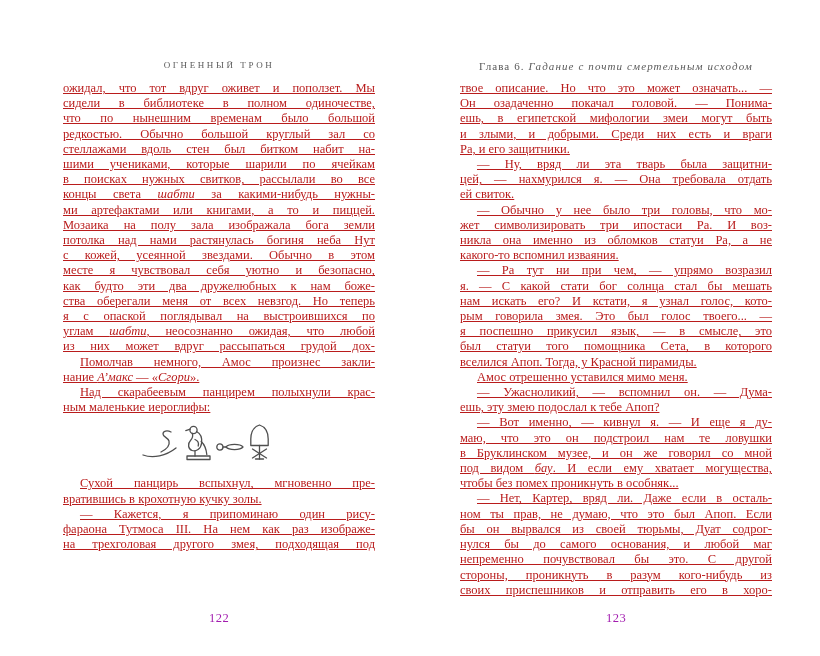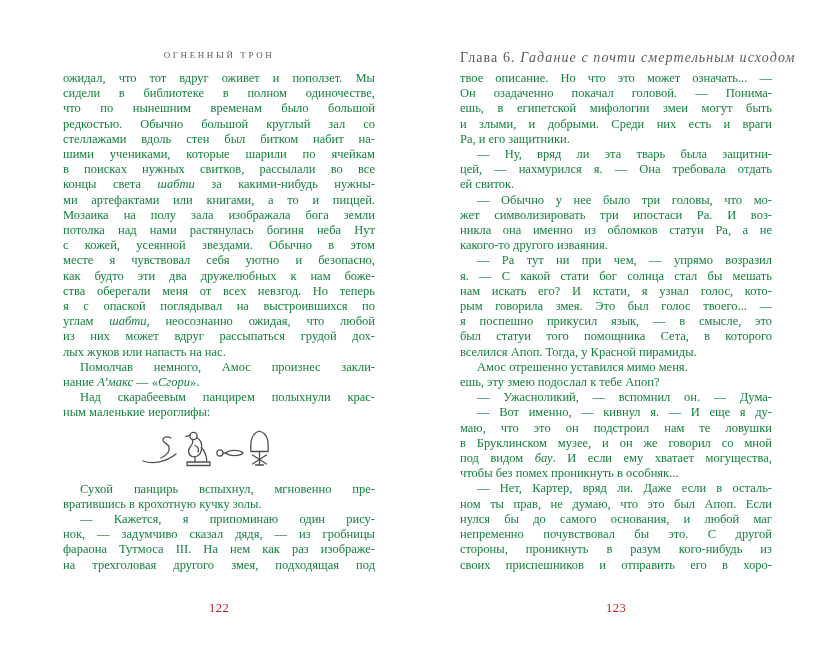--- a/index.html
+++ b/index.html
@@ -3,40 +3,41 @@
 <meta charset="utf-8">
 <style>
   html, body {
     margin: 0; padding: 0;
     width: 820px; height: 656px;
     background: #ffffff;
     overflow: hidden;
     font-family: "Liberation Serif", "DejaVu Serif", serif;
   }
   .spread { position: relative; width: 820px; height: 656px; background: #ffffff; }
-  .page { position: absolute; top: 0; height: 576px; }
+  .page { position: absolute; top: 10px; height: 576px; }
   .page.left  { left: 63px;  width: 312px; }
   .page.right { left: 460px; width: 312px; }
 
   .running-head {
     position: absolute; top: 50px; left: 0; right: 0;
     text-align: center;
     font-size: 9px;
     color: #5a5a5a;
     letter-spacing: 2.6px;
     white-space: nowrap;
   }
-  .page.right .running-head { letter-spacing: 1.1px; font-size: 14px; }
+  .page.right .running-head { letter-spacing: 1.1px; font-size: 11px; }
   .rh-title { font-style: italic; }
 
   .page-body {
     position: absolute; top: 71px; left: 0; right: 0;
-    color: #15803d;
+    color: #b91c1c;
     font-size: 12.5px;
     line-height: 15.2px;
+    text-decoration: underline;
   }
   .line { text-align: justify; text-align-last: justify; }
   .line.end { text-align-last: left; }
   .line.indent { text-indent: 17px; }
   .line i { font-style: italic; }
 
   .glyph-figure {
     height: 61px;
     display: flex;
     align-items: flex-end;
@@ -52,21 +53,21 @@
     fill: none; stroke: #4f4f4f; stroke-width: 1.3;
     stroke-linecap: round; stroke-linejoin: round;
   }
   .g-sickle { margin-bottom: 2px; }
   .g-spoon  { margin-bottom: 9px; }
 
   .page-number {
     position: absolute; top: 601px; left: 0; right: 0;
     text-align: center;
     font-size: 12.5px;
-    color: #b91c1c;
+    color: #a21caf;
     letter-spacing: 0.5px;
   }
 </style>
 </head>
 <body>
 
 <div class="spread">
 
   <section class="page left">
     <div class="running-head">ОГНЕННЫЙ ТРОН</div>
@@ -84,21 +85,20 @@
           <div class="line">ми артефактами или книгами, а то и пиццей.</div>
           <div class="line">Мозаика на полу зала изображала бога земли</div>
           <div class="line">потолка над нами растянулась богиня неба Нут</div>
           <div class="line">с кожей, усеянной звездами. Обычно в этом</div>
           <div class="line">месте я чувствовал себя уютно и безопасно,</div>
           <div class="line">как будто эти два дружелюбных к нам боже-</div>
           <div class="line">ства оберегали меня от всех невзгод. Но теперь</div>
           <div class="line">я с опаской поглядывал на выстроившихся по</div>
           <div class="line">углам <i>шабти</i>, неосознанно ожидая, что любой</div>
           <div class="line">из них может вдруг рассыпаться грудой дох-</div>
-          <div class="line end">лых жуков или напасть на нас.</div>
           <div class="line indent">Помолчав немного, Амос произнес закли-</div>
           <div class="line end">нание <i>А’макс</i> — «<i>Сгори</i>».</div>
           <div class="line indent">Над скарабеевым панцирем полыхнули крас-</div>
           <div class="line end">ным маленькие иероглифы:</div>
         </div>
 
       <div class="glyph-figure">
         <svg class="g-sickle" width="40" height="30" viewBox="0 0 40 30">
           <path d="M30,3 C26,1 22,2 22,5 C22,8 27,8.5 28,12 C29,16 26,20 20,23"></path>
           <path d="M2,26 C12,29.5 25,27 35,19"></path>
@@ -123,21 +123,20 @@
           <path d="M4.5,34 L18.5,25"></path>
           <path d="M4.5,25 L18.5,34"></path>
           <path d="M7.5,35 L15.5,35"></path>
         </svg>
       </div>
 
       <div>
           <div class="line indent">Сухой панцирь вспыхнул, мгновенно пре-</div>
           <div class="line end">вратившись в крохотную кучку золы.</div>
           <div class="line indent">— Кажется, я припоминаю один рису-</div>
-          <div class="line">нок, — задумчиво сказал дядя, — из гробницы</div>
           <div class="line">фараона Тутмоса III. На нем как раз изображе-</div>
           <div class="line">на трехголовая другого змея, подходящая под</div>
         </div>
     </div>
 
     <div class="page-number">122</div>
   </section>
 
   <section class="page right">
     <div class="running-head">
@@ -151,38 +150,39 @@
           <div class="line">Он озадаченно покачал головой. — Понима-</div>
           <div class="line">ешь, в египетской мифологии змеи могут быть</div>
           <div class="line">и злыми, и добрыми. Среди них есть и враги</div>
           <div class="line end">Ра, и его защитники.</div>
           <div class="line indent">— Ну, вряд ли эта тварь была защитни-</div>
           <div class="line">цей, — нахмурился я. — Она требовала отдать</div>
           <div class="line end">ей свиток.</div>
           <div class="line indent">— Обычно у нее было три головы, что мо-</div>
           <div class="line">жет символизировать три ипостаси Ра. И воз-</div>
           <div class="line">никла она именно из обломков статуи Ра, а не</div>
-          <div class="line end">какого-то другого изваяния.</div>
+          <div class="line end">какого-то вспомнил изваяния.</div>
           <div class="line indent">— Ра тут ни при чем, — упрямо возразил</div>
           <div class="line">я. — С какой стати бог солнца стал бы мешать</div>
           <div class="line">нам искать его? И кстати, я узнал голос, кото-</div>
           <div class="line">рым говорила змея. Это был голос твоего... —</div>
           <div class="line">я поспешно прикусил язык, — в смысле, это</div>
           <div class="line">был статуи того помощника Сета, в которого</div>
           <div class="line end">вселился Апоп. Тогда, у Красной пирамиды.</div>
           <div class="line indent end">Амос отрешенно уставился мимо меня.</div>
+          <div class="line indent">— Ужасноликий, — вспомнил он. — Дума-</div>
           <div class="line end">ешь, эту змею подослал к тебе Апоп?</div>
-          <div class="line indent">— Ужасноликий, — вспомнил он. — Дума-</div>
           <div class="line indent">— Вот именно, — кивнул я. — И еще я ду-</div>
           <div class="line">маю, что это он подстроил нам те ловушки</div>
           <div class="line">в Бруклинском музее, и он же говорил со мной</div>
           <div class="line">под видом <i>бау</i>. И если ему хватает могущества,</div>
           <div class="line end">чтобы без помех проникнуть в особняк...</div>
           <div class="line indent">— Нет, Картер, вряд ли. Даже если в осталь-</div>
           <div class="line">ном ты прав, не думаю, что это был Апоп. Если</div>
+          <div class="line">бы он вырвался из своей тюрьмы, Дуат содрог-</div>
           <div class="line">нулся бы до самого основания, и любой маг</div>
           <div class="line">непременно почувствовал бы это. С другой</div>
           <div class="line">стороны, проникнуть в разум кого-нибудь из</div>
           <div class="line">своих приспешников и отправить его в хоро-</div>
         </div>
     </div>
 
     <div class="page-number">123</div>
   </section>
 

